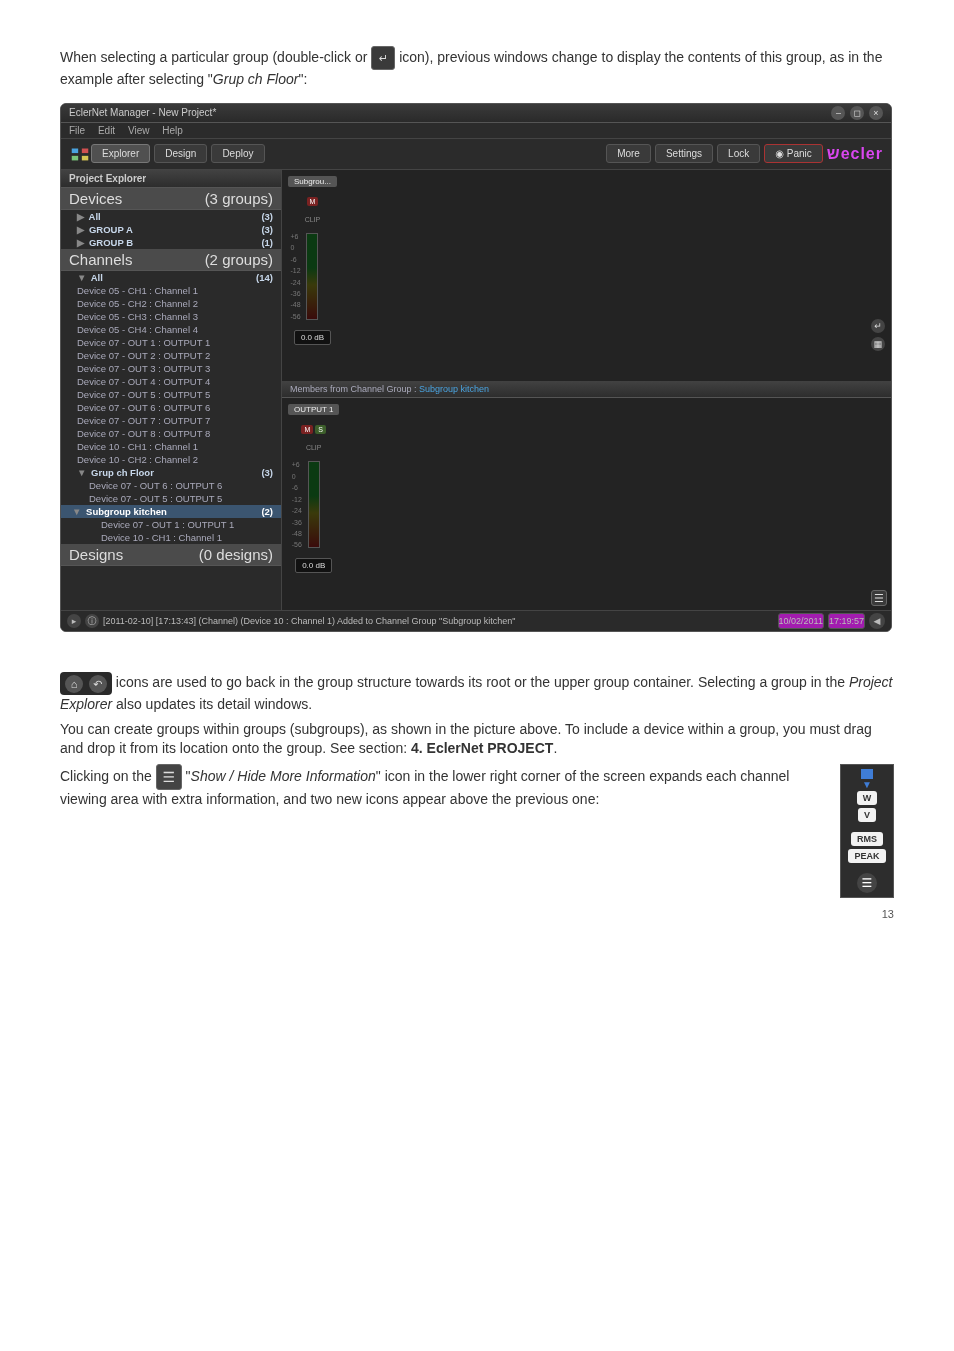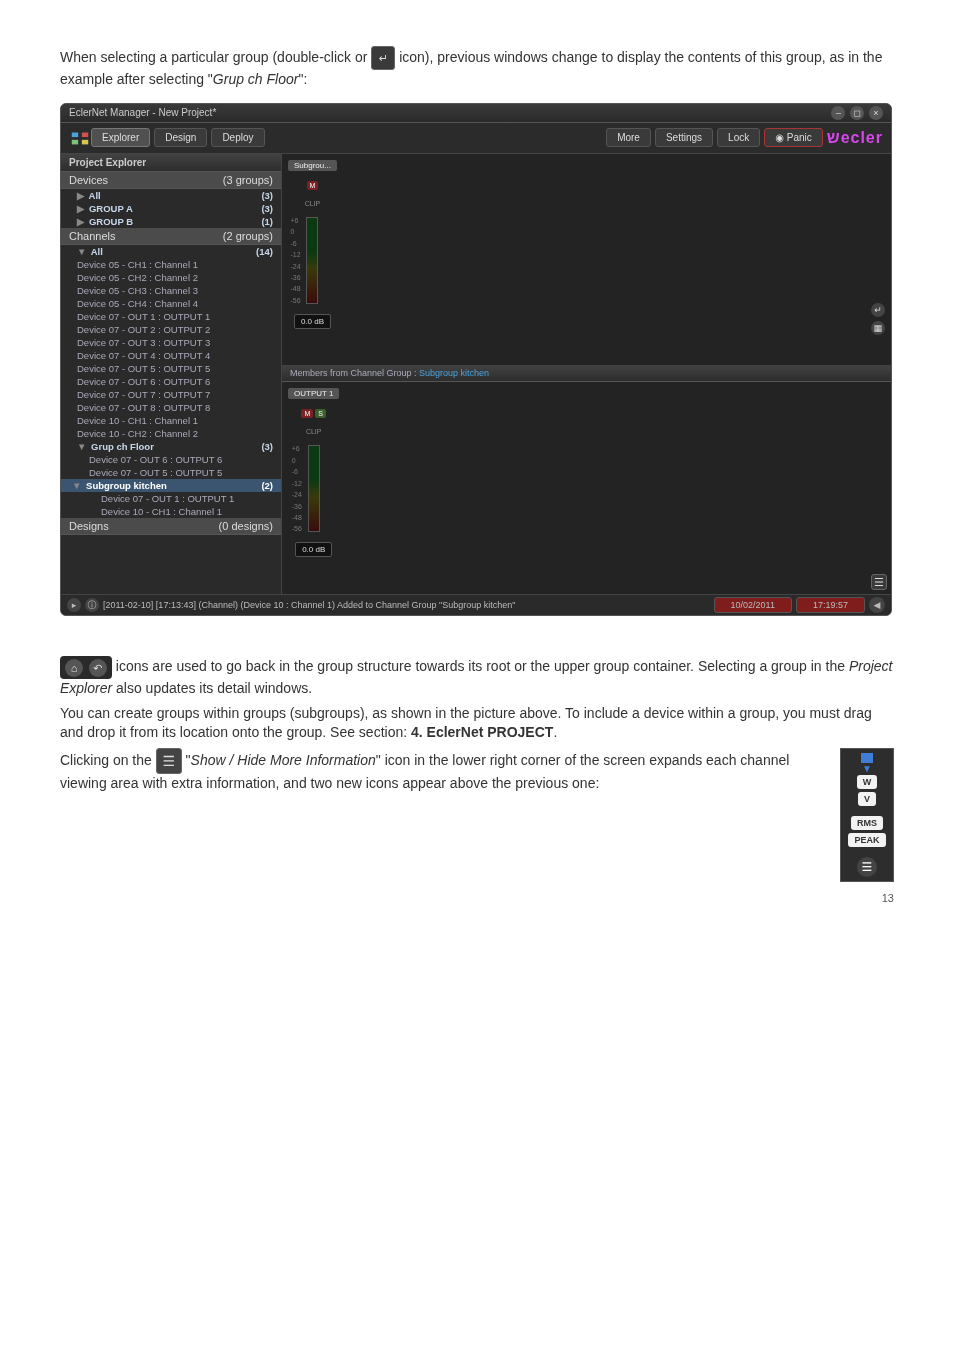--- a/index.html
+++ b/index.html
@@ -113,21 +113,21 @@
     color: #ccc;
     font-weight: bold;
     border-bottom: 1px solid #555;
   }
   .section-header {
     background: #4b4b4b;
     color: #ddd;
     padding: 2px 8px;
     border-bottom: 1px solid #555;
     display: flex; justify-content: space-between;
-    font-size: 11px;
+    font-size: 15px;
   }
   .tree { flex: 1; overflow-y: auto; font-size: 9.5px; }
   .tree .row {
     padding: 1px 4px 1px 16px;
     color: #aab;
     white-space: nowrap;
   }
   .tree .row.grp { color: #c7d7ea; font-weight: bold; }
   .tree .row.count { display:flex; justify-content: space-between; padding-right:8px;}
   .tree .row.sel { background: #3b5570; color:#fff; }
@@ -168,21 +168,21 @@
   .statusbar {
     background: #2a2a2a;
     border-top: 1px solid #444;
     display:flex; align-items:center;
     padding: 2px 6px;
     font-size: 9px;
     color: #bbb;
   }
   .statusbar .log-icon { display:inline-block;width:14px;height:14px;border-radius:50%;background:#444;text-align:center;line-height:14px;margin-right:4px;}
   .statusbar .spacer { flex:1;}
-  .date-box, .time-box { background:#7f1d1d;border:1px solid #555;padding:2px 16px;border-radius:3px;margin-left:4px;}
+  .date-box, .time-box { background:#a21caf;border:1px solid #555;padding:2px 0;border-radius:3px;margin-left:4px;}
   .play-btn { width:16px;height:16px;border-radius:50%;background:#444;text-align:center;line-height:16px;margin-left:4px;}
 
   .sidepanel-widget {
     float: right;
     width: 52px;
     border:1px solid #555;
     background:#2d2d2d;
     margin: 0 0 10px 16px;
     display:flex; flex-direction:column; align-items:center;
     padding: 4px 0;
@@ -207,20 +207,26 @@
 </p>
 
 <div class="app-window">
   <div class="titlebar">
     <span>EclerNet Manager - New Project*</span>
     <span class="win-controls">
       <span>–</span>
       <span>◻</span>
       <span>×</span>
     </span>
+  </div>
+  <div class="menubar">
+    <span>File</span>
+    <span>Edit</span>
+    <span>View</span>
+    <span>Help</span>
   </div>
   <div class="toolbar">
     <span class="logo-icon">
       <svg viewBox="0 0 24 24" width="22" height="22">
           <rect x="3" y="6" width="7" height="5" fill="#4aa3df"></rect>
           <rect x="14" y="6" width="7" height="5" fill="#d05050"></rect>
           <rect x="3" y="14" width="7" height="5" fill="#7ac47a"></rect>
           <rect x="14" y="14" width="7" height="5" fill="#d6c553"></rect>
         </svg>
     </span>

